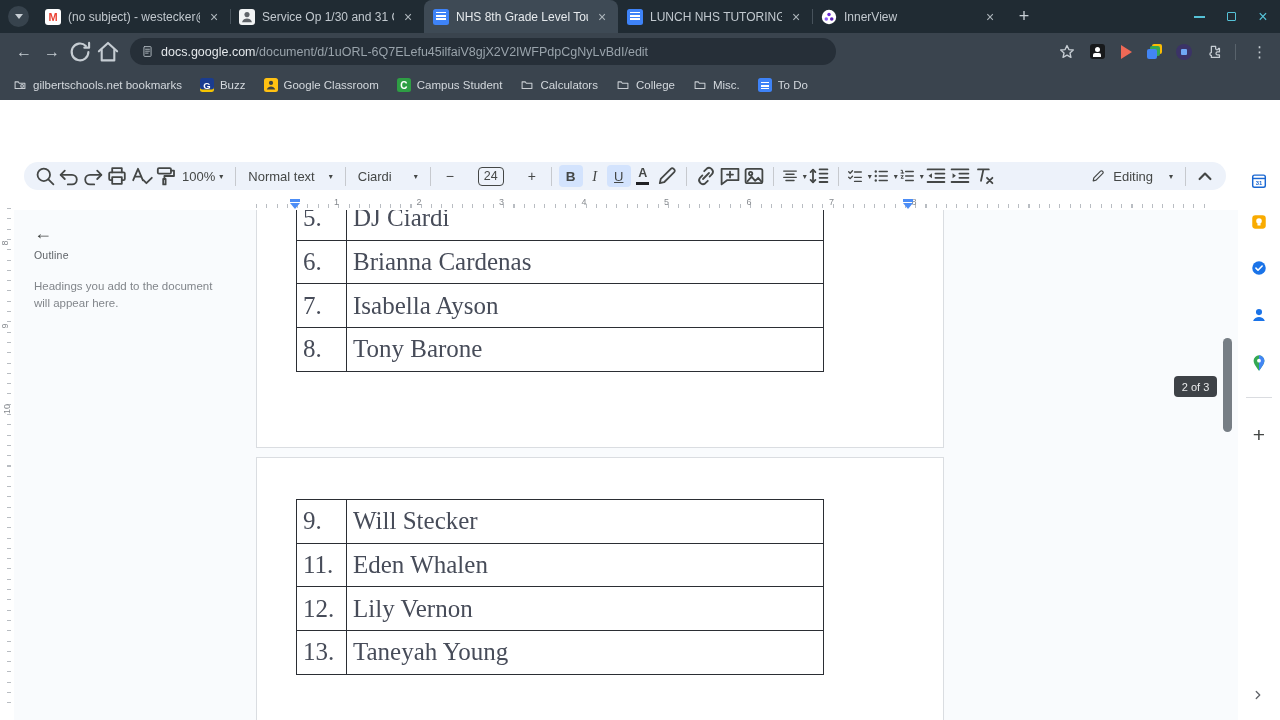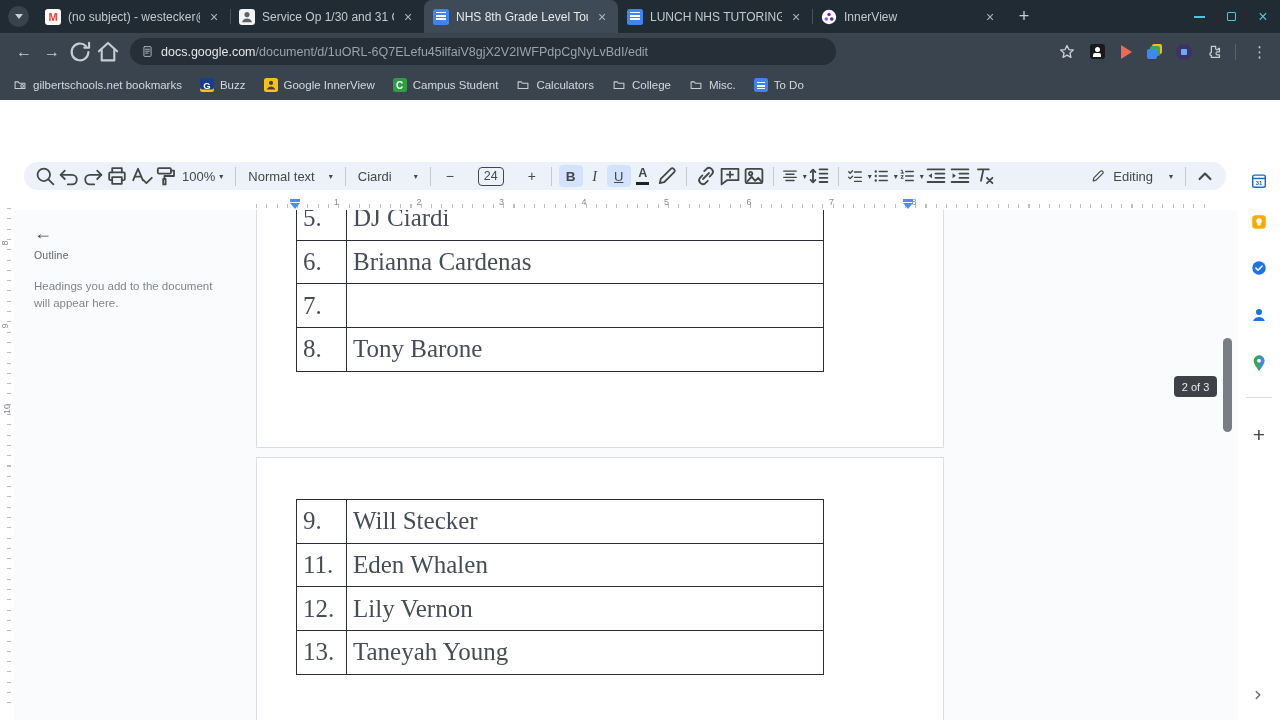--- a/index.html
+++ b/index.html
@@ -277,21 +277,21 @@
     </span>
     <span class="bm">
       <span class="ic s14">
         <span class="bm-class">
           <svg viewBox="0 0 20 20" width="10" height="10" fill="currentColor">
             <circle cx="10" cy="7" r="3"></circle>
             <path d="M4 16.5c.8-3 3.6-4.4 6-4.4s5.2 1.4 6 4.4z"></path>
           </svg>
         </span>
       </span>
-      <span>Google InnerView</span>
+      <span>Google Classroom</span>
     </span>
     <span class="bm">
       <span class="ic s14">
         <span class="bm-campus">C</span>
       </span>
       <span>Campus Student</span>
     </span>
     <span class="bm">
       <span class="ic s14">
         <svg viewBox="0 0 20 20" fill="none" stroke="currentColor" stroke-width="1.5" stroke-linecap="round" stroke-linejoin="round">
@@ -597,20 +597,21 @@
         <div class="trow">
           <span class="tnum">5.</span>
           <span class="tname">DJ Ciardi</span>
         </div>
         <div class="trow">
           <span class="tnum">6.</span>
           <span class="tname">Brianna Cardenas</span>
         </div>
         <div class="trow">
           <span class="tnum">7.</span>
+          <span class="tname">Isabella Ayson</span>
         </div>
         <div class="trow">
           <span class="tnum">8.</span>
           <span class="tname">Tony Barone</span>
         </div>
       </div>
   </div>
   <div class="page" id="page2">
     <div class="gtable" id="table2">
         <div class="trow">

